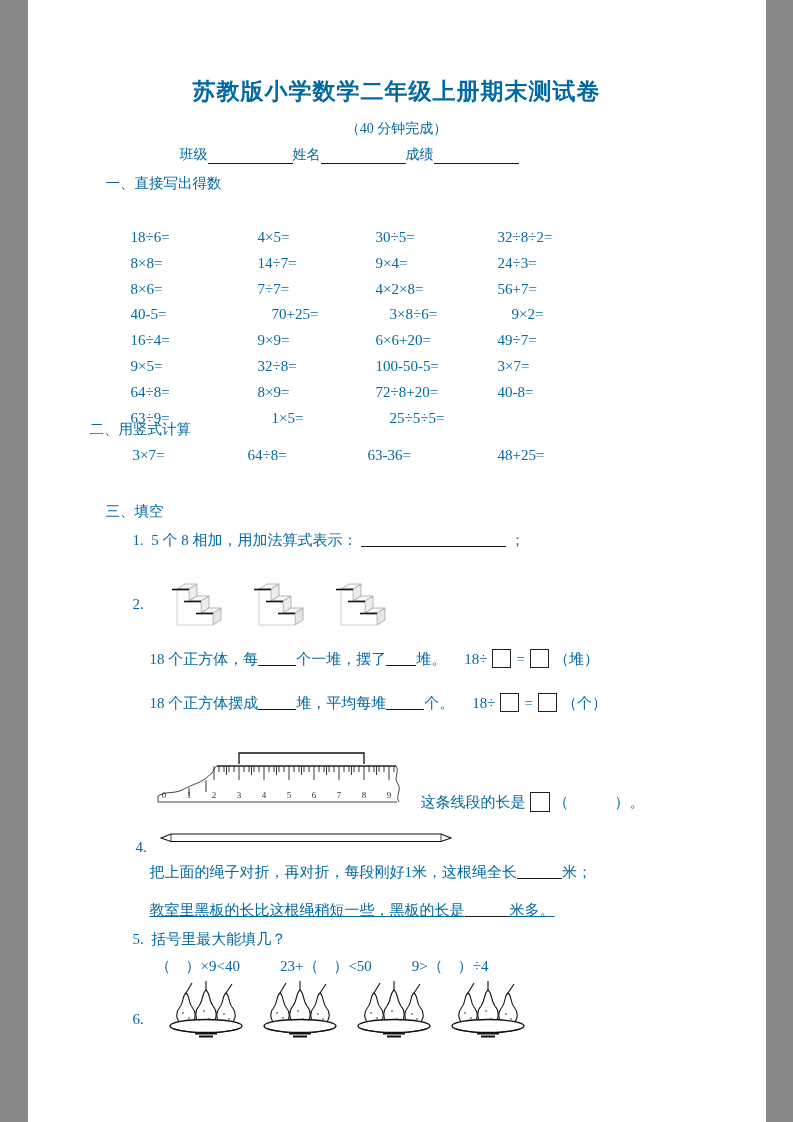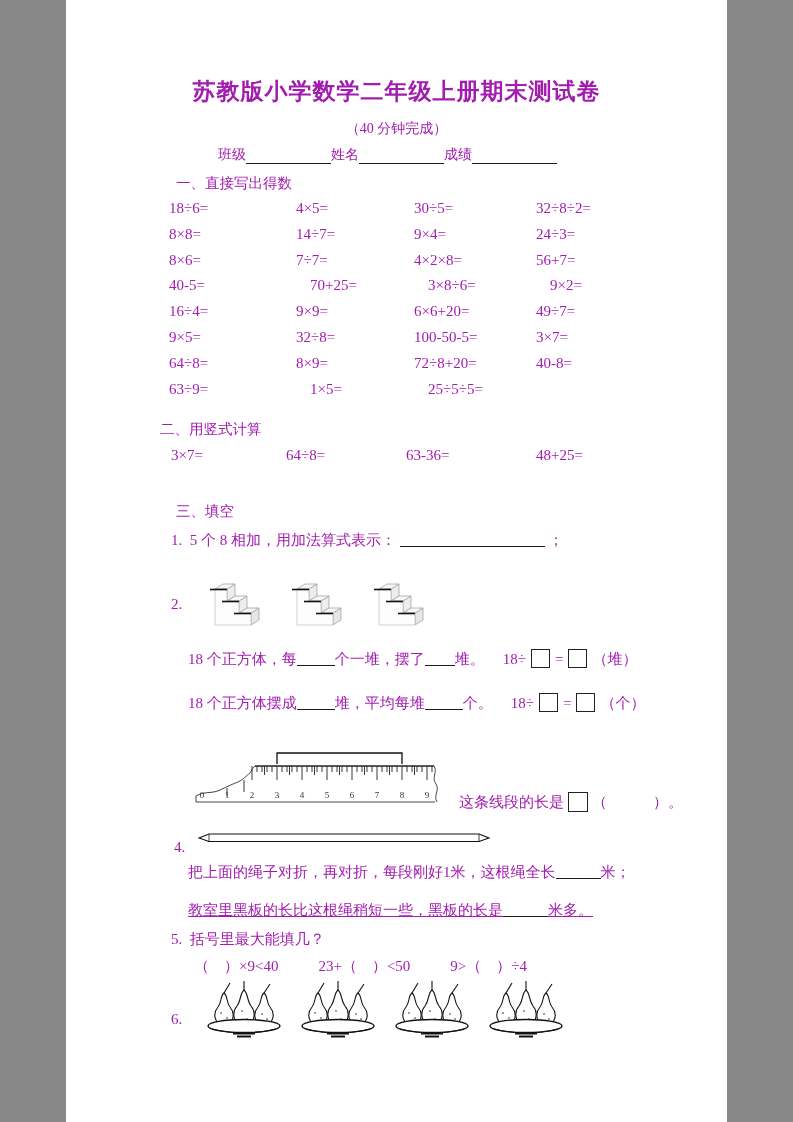--- a/index.html
+++ b/index.html
@@ -1,30 +1,30 @@
 <!DOCTYPE html>
 <html><head>
 <meta charset="utf-8">
 <style>
   * { margin:0; padding:0; box-sizing:border-box; }
   body { background:#888; font-family:"Liberation Serif","DejaVu Serif",serif; }
-  .page { position:relative; width:661px; height:1122px; background:#ffffff; margin:0 auto;
-          color:#a21caf; overflow:hidden; }
+  .page { position:relative; width:738px; height:1122px; background:#ffffff; margin:0 auto;
+          color:#0369a1; overflow:hidden; }
   .abs { position:absolute; }
   .ctr { width:100%; text-align:center; }
   .title { font-size:23px; font-weight:bold; letter-spacing:1px; }
   .subtitle { font-size:14px; }
   .txt { font-size:15px; line-height:22px; white-space:nowrap; }
-  .sec-head { font-size:14.5px;margin-left:32px; }
+  .sec-head { font-size:14.5px; }
   .fields { display:flex; font-size:14px; }
   .fields .fl { display:flex; align-items:flex-end; }
   .blank { display:inline-block; border-bottom:1px solid #1c1c1c; height:15px; vertical-align:-2px; }
   .bl-85{width:85px}.bl-145{width:145px}.bl-107{width:107px}.bl-38{width:38px}
   .bl-30{width:30px}.bl-45{width:45px}
-  .s1-grid { display:grid; grid-template-columns:127px 118px 122px 170px; font-size:15px; }
+  .s1-grid { display:grid; grid-template-columns:127px 118px 122px 170px; font-size:15px;margin-top:29px; }
   .s1-grid span { height:25.8px; line-height:25.8px; white-space:nowrap; }
   .s1-grid span:nth-child(14), .s1-grid span:nth-child(15), .s1-grid span:nth-child(16),
   .s1-grid span:nth-child(30), .s1-grid span:nth-child(31), .s1-grid span:nth-child(32)
   { padding-left:14px; }
   .s2-row { display:flex; font-size:15px; }
   .s2-row span:nth-child(1){width:115px}.s2-row span:nth-child(2){width:120px}
   .s2-row span:nth-child(3){width:130px}
   .box { display:inline-block; width:19px; height:19px; border:1.5px solid #222;
          vertical-align:-4px; margin:0 5px; background:#fff; }
   .box-sm { display:inline-block; width:12px; height:13px; border:1px solid #222;

